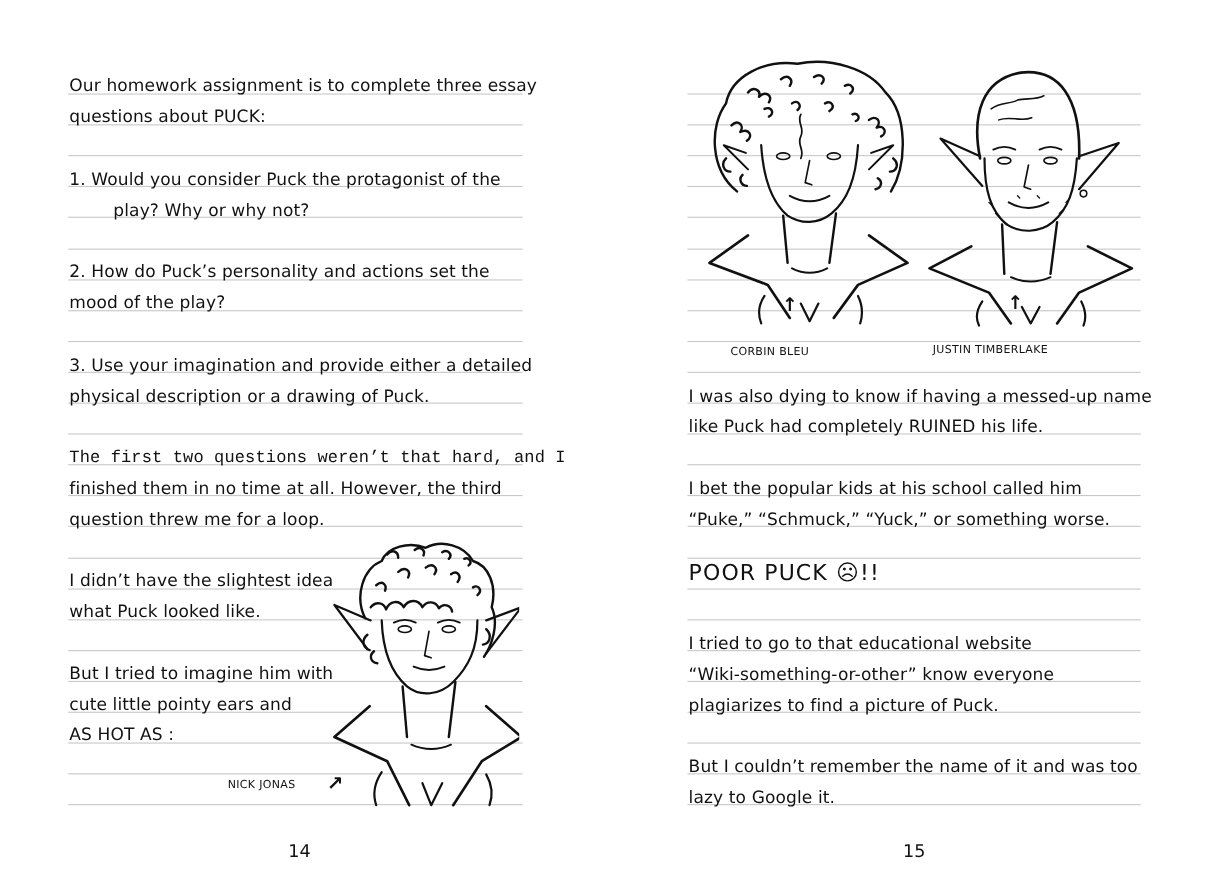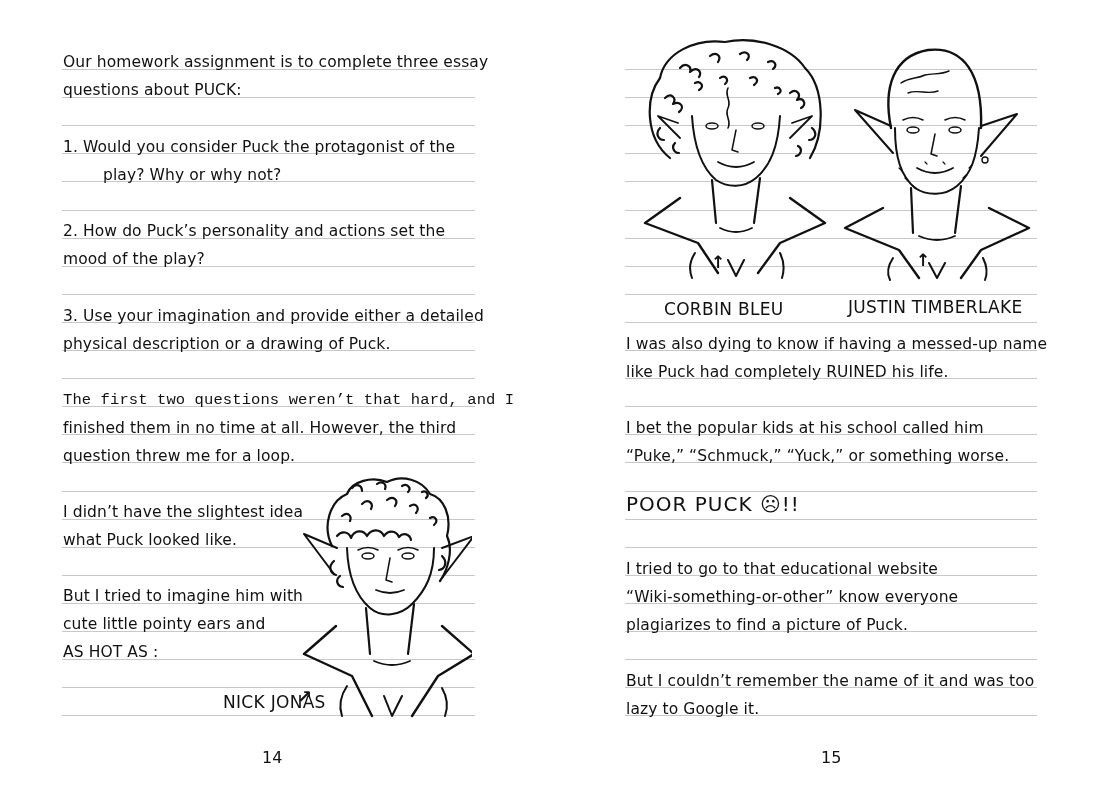--- a/index.html
+++ b/index.html
@@ -1,24 +1,24 @@
 <!DOCTYPE html>
 <html><head>
 <meta charset="utf-8">
 <style>
   html, body { margin:0; padding:0; }
   body { width:1100px; height:800px; background:#ffffff; position:relative; overflow:hidden;
          font-family:"DejaVu Sans", sans-serif; color:#111; }
-  .page { position:absolute; top:0; height:782px; }
+  .page { position:absolute; top:16px; height:782px; }
   .page-left { left:0; width:550px; }
   .page-right { left:550px; width:550px; }
   .lines { position:absolute; }
   .rule { position:absolute; left:0; right:0; height:1px; background:#c8c8c8; }
   .txt { position:absolute; font-size:15.5px; letter-spacing:0.1px; white-space:nowrap; line-height:28px; }
-  .caption { position:absolute; font-size:17px; white-space:nowrap; letter-spacing:0.3px; }
+  .caption { position:absolute; font-size:10px; white-space:nowrap; letter-spacing:0.3px; }
   .big { position:absolute; font-size:20px; white-space:nowrap; letter-spacing:1px; }
   .pagenum { position:absolute; font-size:16px; top:748px; }
   svg.drawing { position:absolute; }
   svg.drawing path, svg.drawing ellipse, svg.drawing circle { fill:none; stroke:#111; stroke-linecap:round; stroke-linejoin:round; }
 </style>
 </head>
 <body>
 
 <div class="page page-left">
   <div class="lines" id="lines-left" style="left:62px; width:413px; top:0; height:800px;">
@@ -89,21 +89,21 @@
     <ellipse cx="76" cy="80" rx="6" ry="3" stroke-width="1.5"></ellipse>
     <ellipse cx="116" cy="80" rx="6" ry="3" stroke-width="1.5"></ellipse>
     <path d="M98,82 L94,104 L100,106" stroke-width="1.5"></path>
     <path d="M84,114 q14,6 28,0" stroke-width="1.8"></path>
 
     <path d="M74,132 L78,178 M122,128 L116,178" stroke-width="2.2"></path>
     <path d="M44,150 L12,178 L60,200 L80,240 M150,150 L182,178 L146,200 L120,240" stroke-width="2.4"></path>
     <path d="M82,185 q18,8 36,0" stroke-width="1.8"></path>
     <path d="M55,210 q-10,15 -5,30 M150,212 q8,14 3,28 M92,220 L100,240 L110,220" stroke-width="2"></path>
   </svg>
-  <div class="caption" style="left:207px; top:692px;margin-left:16px;">NICK JONAS</div>
+  <div class="caption" style="left:207px; top:692px;">NICK JONAS</div>
   <div class="caption" style="left:297px; top:686px; font-size:18px; font-weight:bold;">↗</div>
 
   <div class="pagenum" style="left:262px;">14</div>
 </div>
 
 <div class="page page-right">
   <div class="lines" id="lines-right" style="left:75px; width:412px; top:0; height:800px;">
       <div class="rule" style="top: 69px;"></div>
       <div class="rule" style="top: 97.1px;"></div>
       <div class="rule" style="top: 125.2px;"></div>

